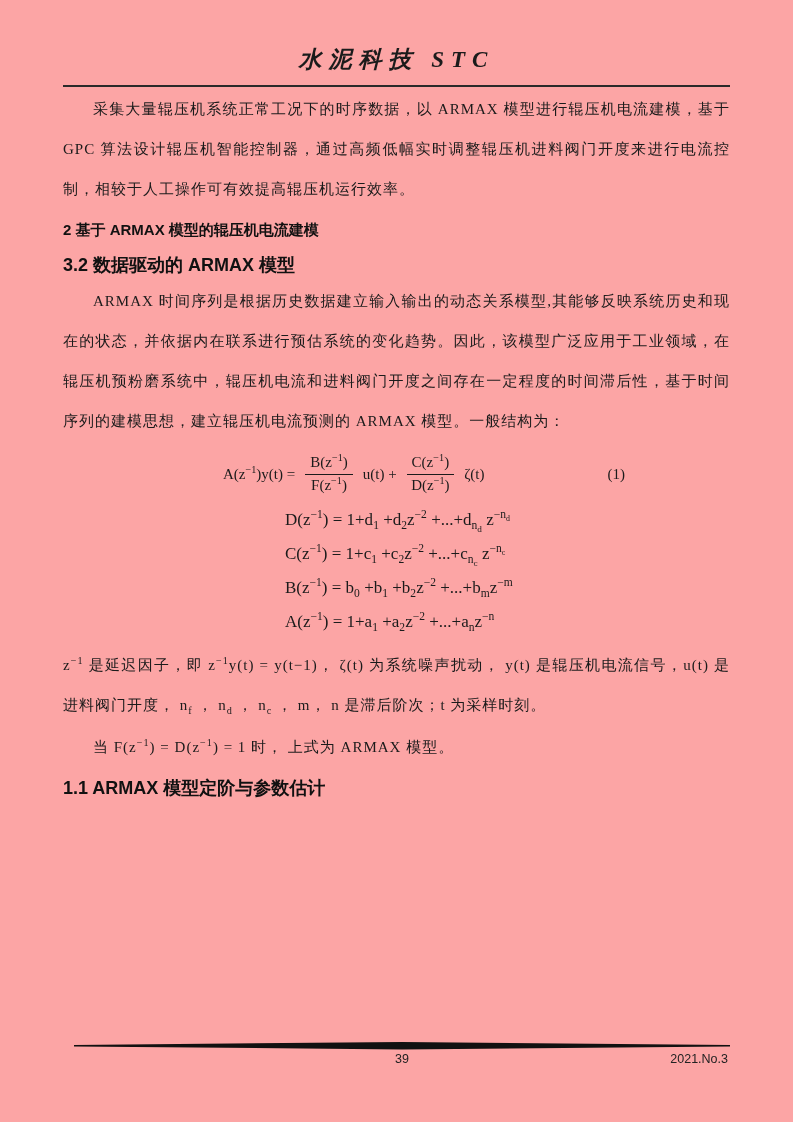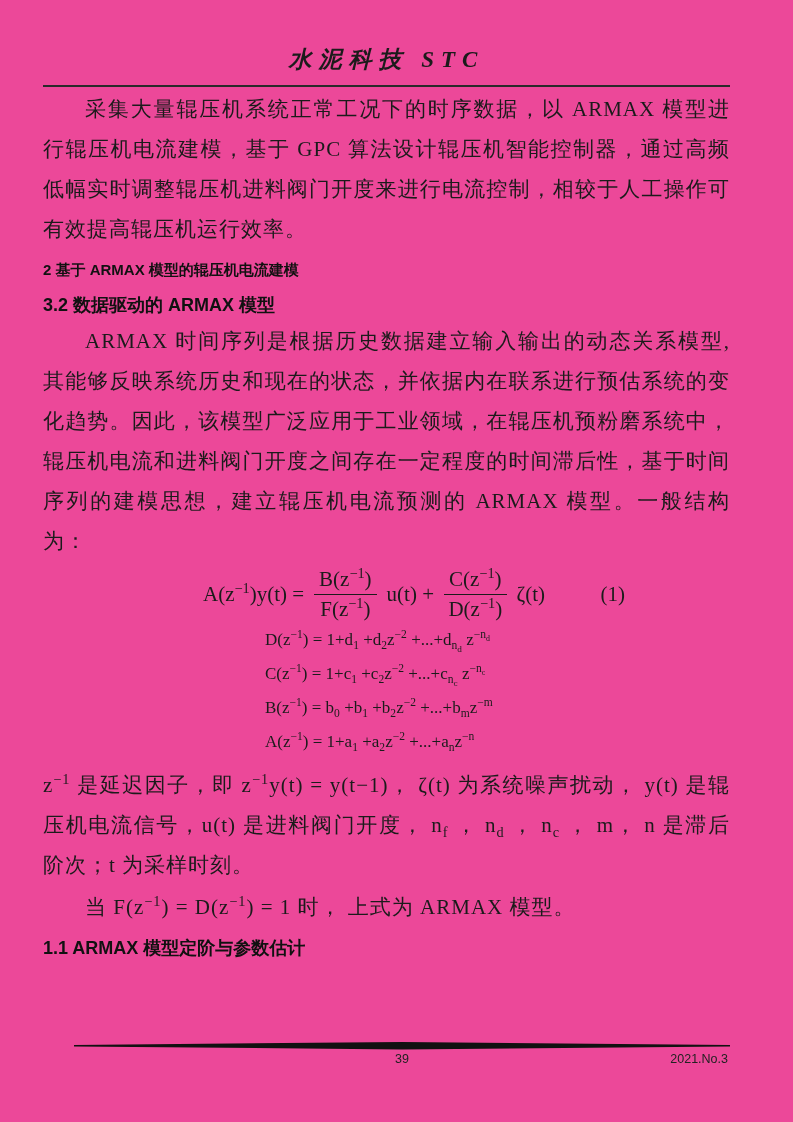--- a/index.html
+++ b/index.html
@@ -2,22 +2,22 @@
 <html><head>
 <meta charset="utf-8">
 <style>
   * { margin: 0; padding: 0; box-sizing: border-box; }
   html, body { background: #ffffff; }
   .page {
     position: relative;
     width: 793px;
     height: 1122px;
     margin: 0 auto;
-    background: #ec4899;
-    padding: 44px 63px 0 43px;
+    background: #fca5a5;
+    padding: 44px 63px 0 63px;
     font-family: "Liberation Serif", "DejaVu Serif", serif;
     color: #1b1b1b;
     overflow: hidden;
   }
   
   .journal-title {
     text-align: center;
     font-size: 23px;
     line-height: 32px;
     font-weight: bold;
@@ -25,21 +25,21 @@
     letter-spacing: 7px;
     font-family: "Liberation Serif", "DejaVu Serif", serif;
   }
   .header-rule {
     border: none;
     border-top: 2px solid #2a2a2a;
     margin-top: 9px;
   }
   
   p.body {
-    font-size: 21px;
+    font-size: 15px;
     line-height: 40px;
     text-align: justify;
     letter-spacing: 1px;
     margin-top: 2px;
   }
   p.indent { text-indent: 2em; }
   
   h2.sec, h3.sec {
     font-family: "Liberation Sans", "DejaVu Sans", sans-serif;
     font-weight: bold;
@@ -49,21 +49,21 @@
   }
   h2.sec { font-size: 15px; }
   h3.sec { font-size: 18px; }
   
   .eq-row {
     display: flex;
     align-items: center;
     padding-left: 160px;
     padding-right: 105px;
     margin: 6px 0 2px 0;
-    font-size: 21px;
+    font-size: 15px;
     height: 54px;
     justify-content: center;
   }
   .eq-part { white-space: nowrap; }
   .frac {
     display: inline-flex;
     flex-direction: column;
     align-items: center;
     vertical-align: middle;
     margin: 0 10px;

